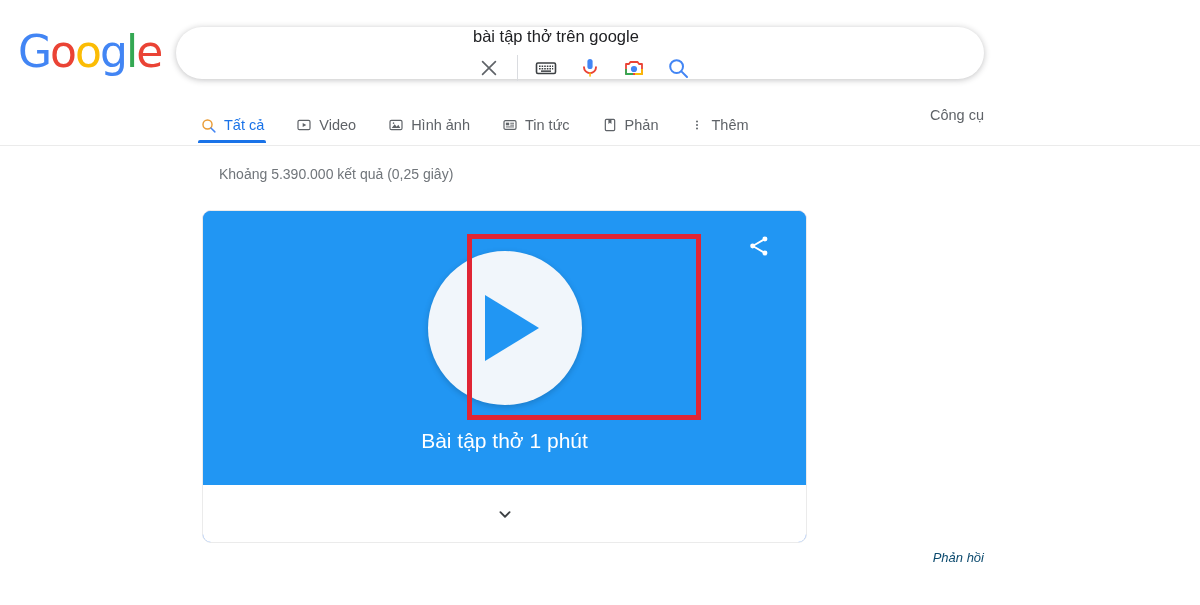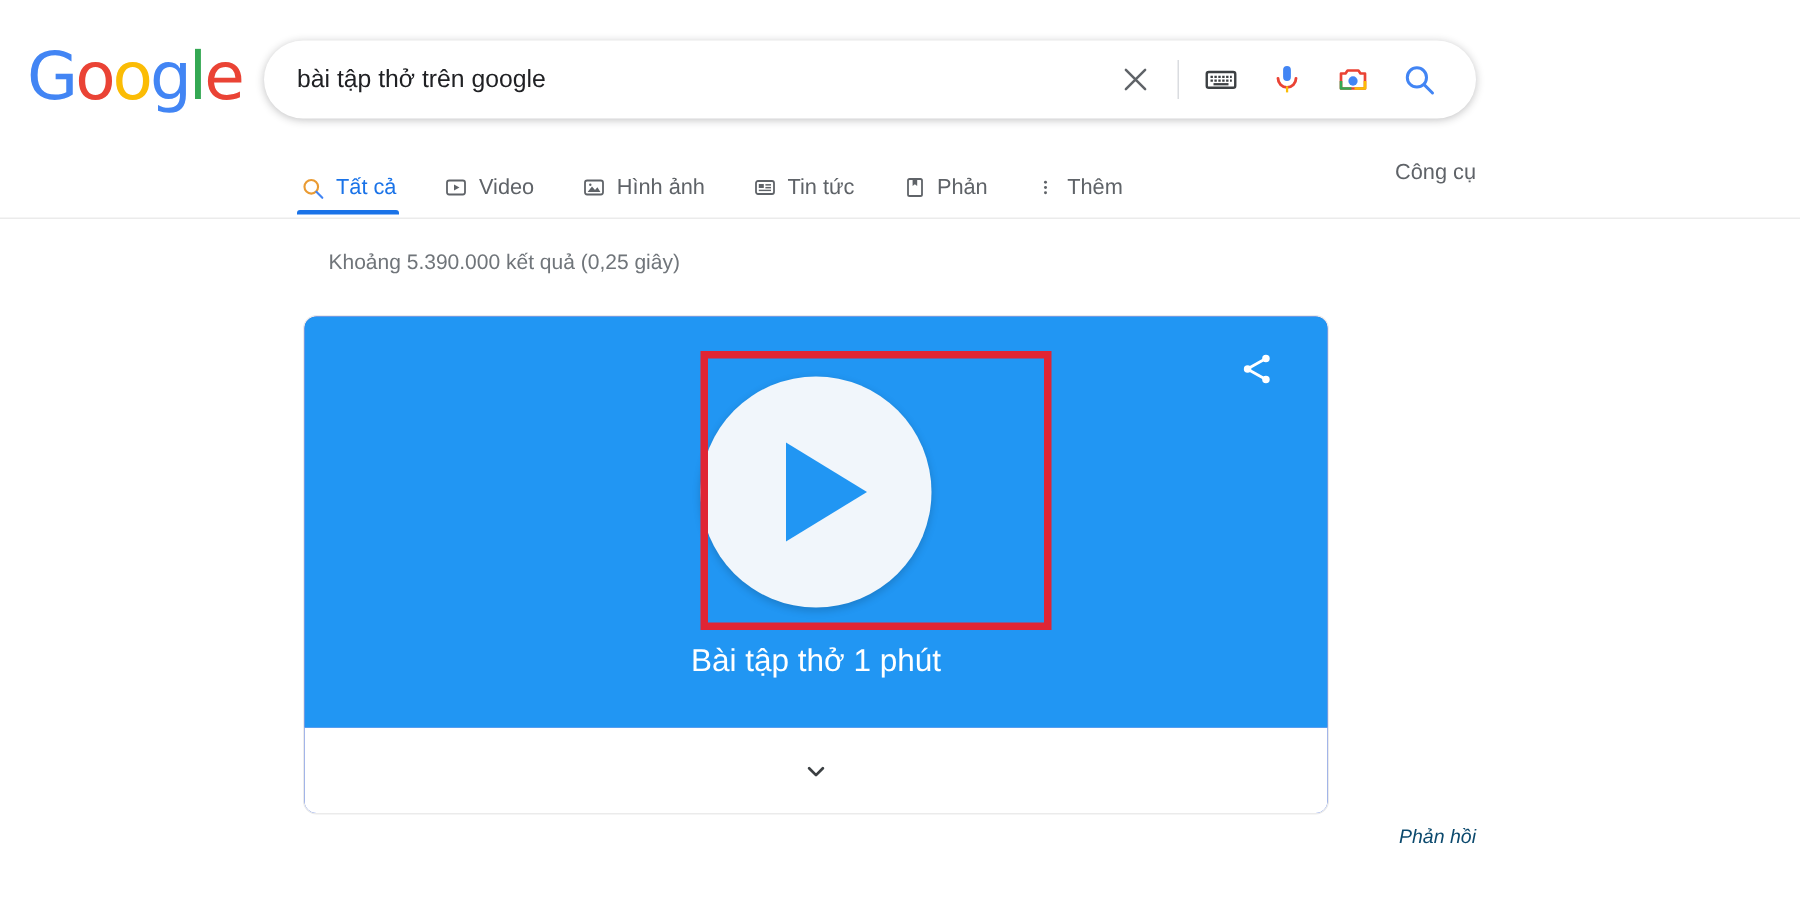--- a/index.html
+++ b/index.html
@@ -43,20 +43,21 @@
     top: 27px;
     width: 808px;
     height: 52px;
     background: #ffffff;
     border-radius: 26px;
     box-shadow: 0 1px 6px rgba(32,33,36,.28);
     display: flex;
     align-items: center;
     box-sizing: border-box;
     padding: 0 16px 0 22px;
+    flex-direction: column;
   }
   .search-input {
     flex: 1;
     border: none;
     outline: none;
     font-family: "Liberation Sans", sans-serif;
     font-size: 16.5px;
     color: #202124;
     background: transparent;
     padding: 0;
@@ -147,26 +148,26 @@
     font-size: 14px;
     color: #70757a;
     margin-left: 20px;
   }
 
   
   .card {
     position: absolute;
     left: 202px;
     top: 210px;
-    width: 684px;
+    width: 605px;
     height: 333px;
     border-radius: 9px;
     border: 1px solid #ebebeb;
     box-sizing: border-box;
-    background: #1d4ed8;
+    background: #3b82f6;
     overflow: hidden;
   }
   .video-panel {
     position: relative;
     height: 274px;
     background: #2196f3;
   }
   .share-btn {
     position: absolute;
     right: 30px;

